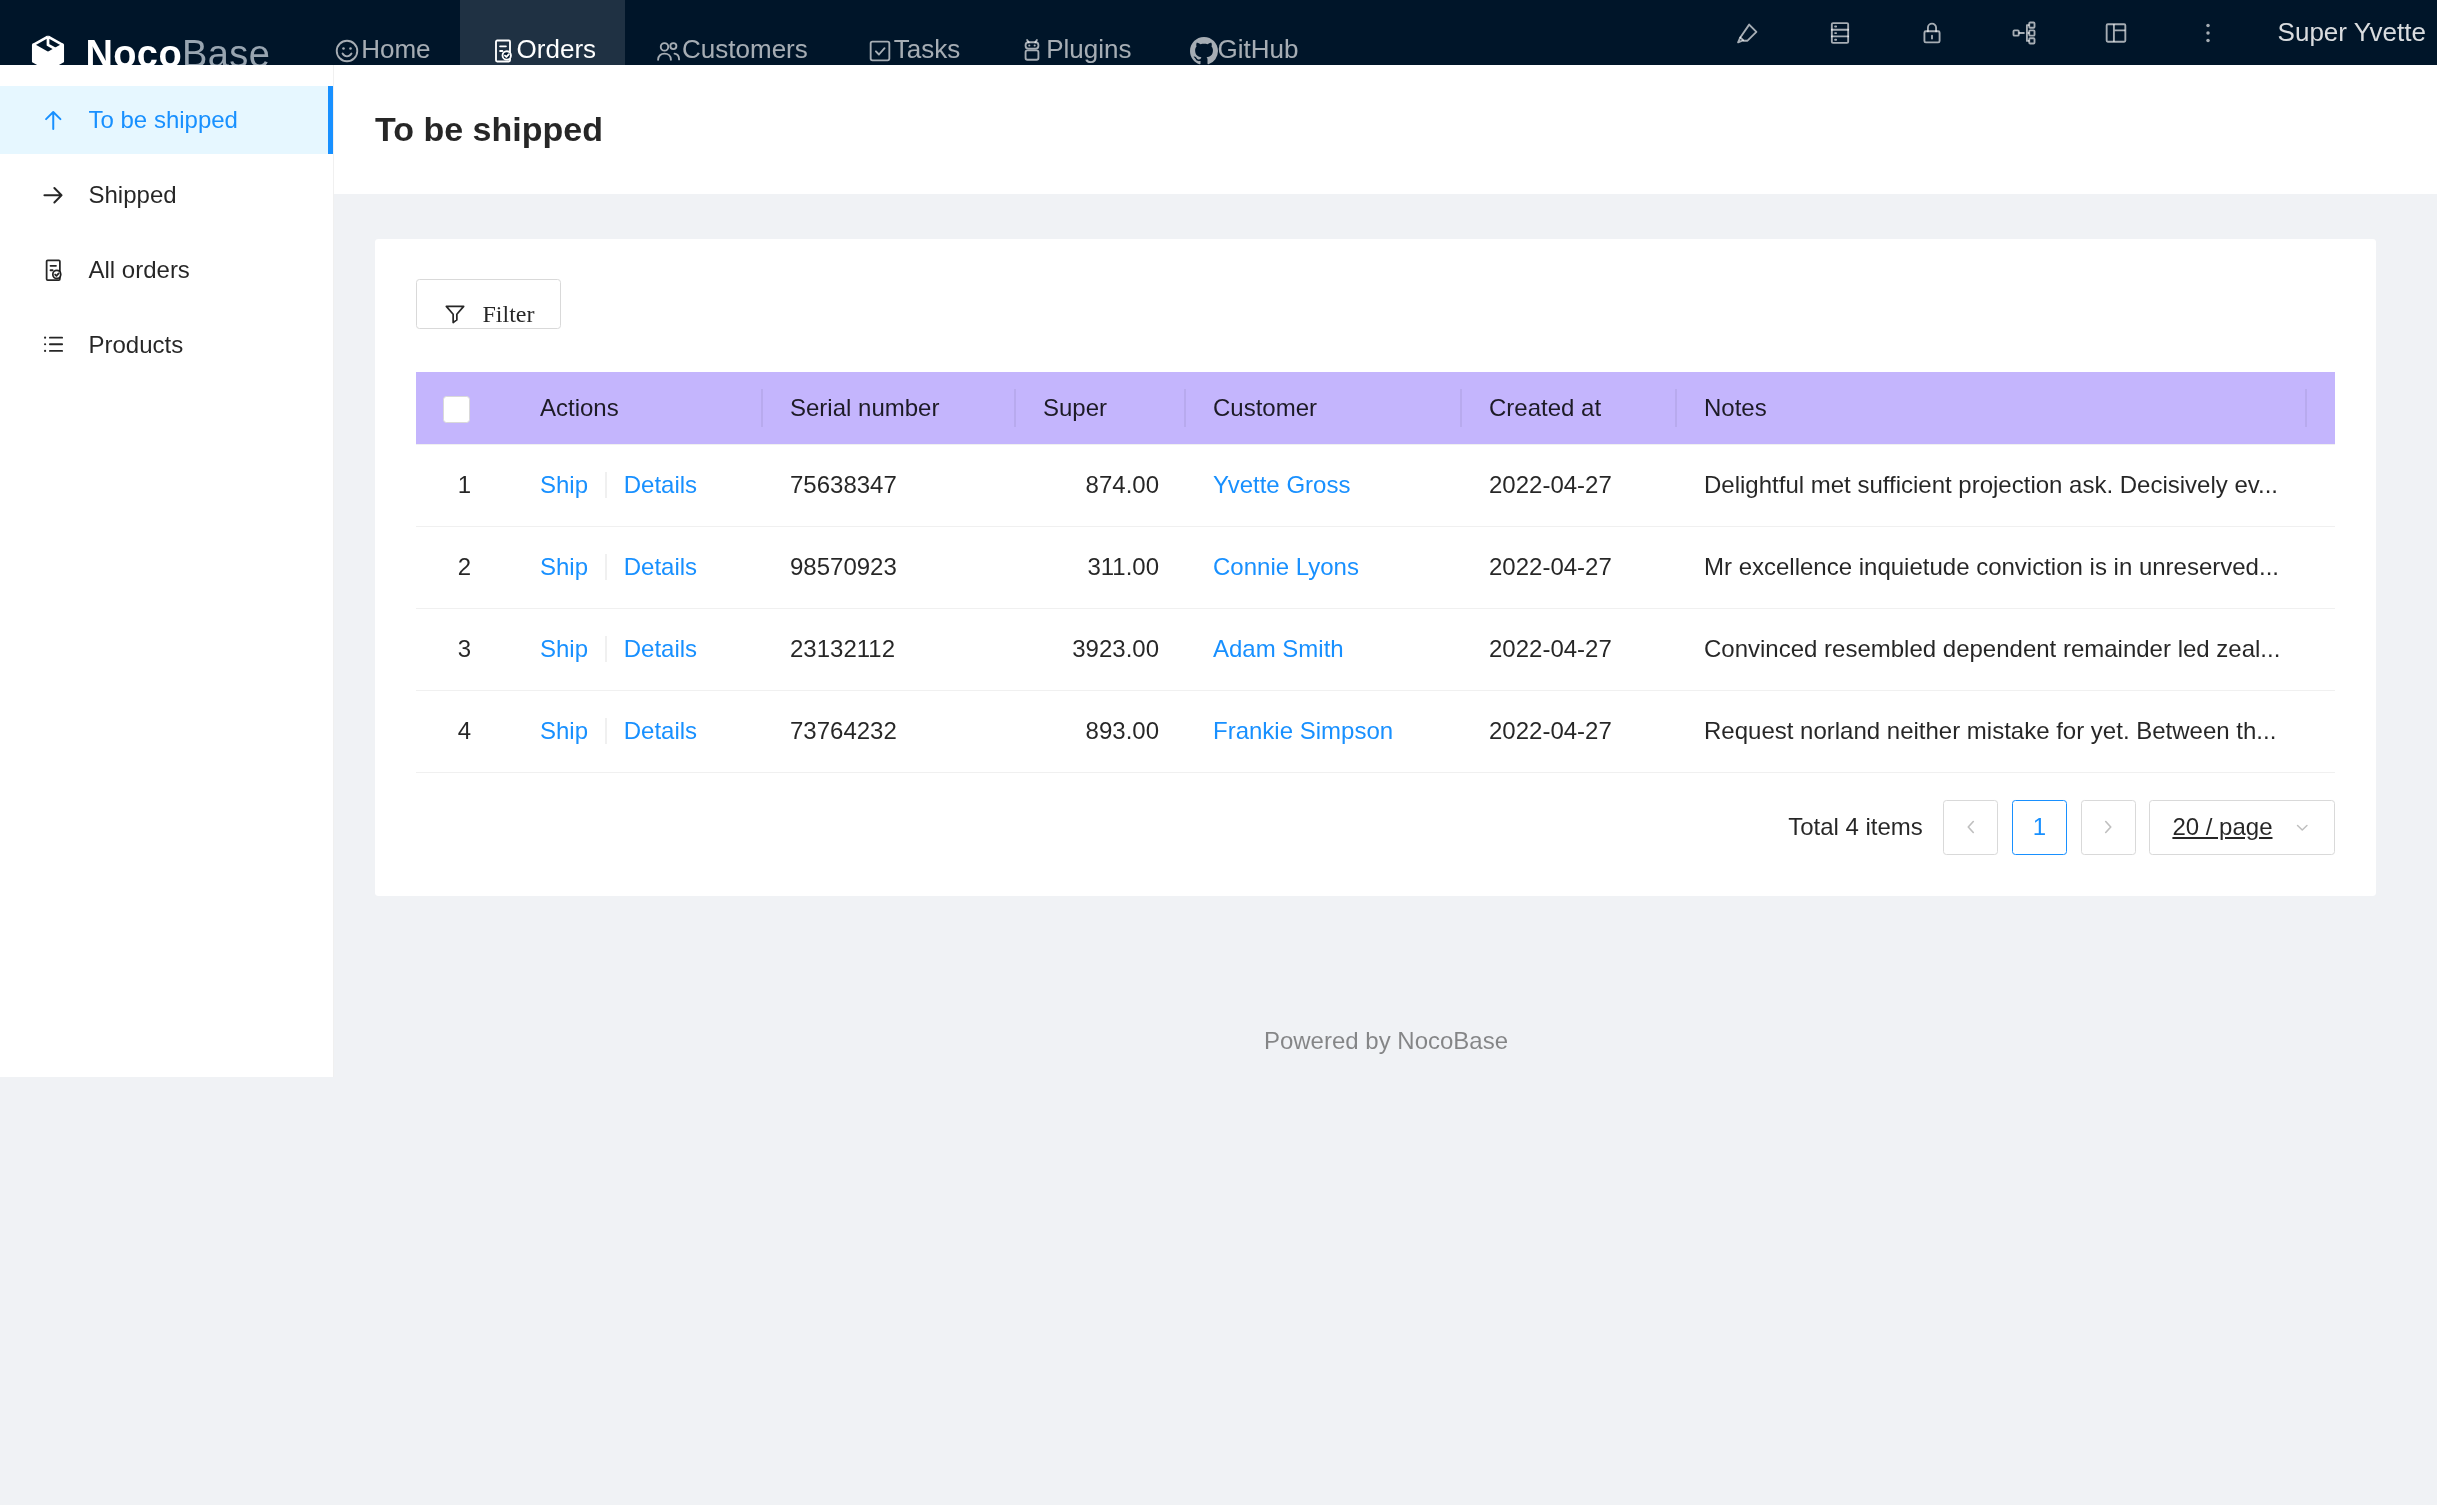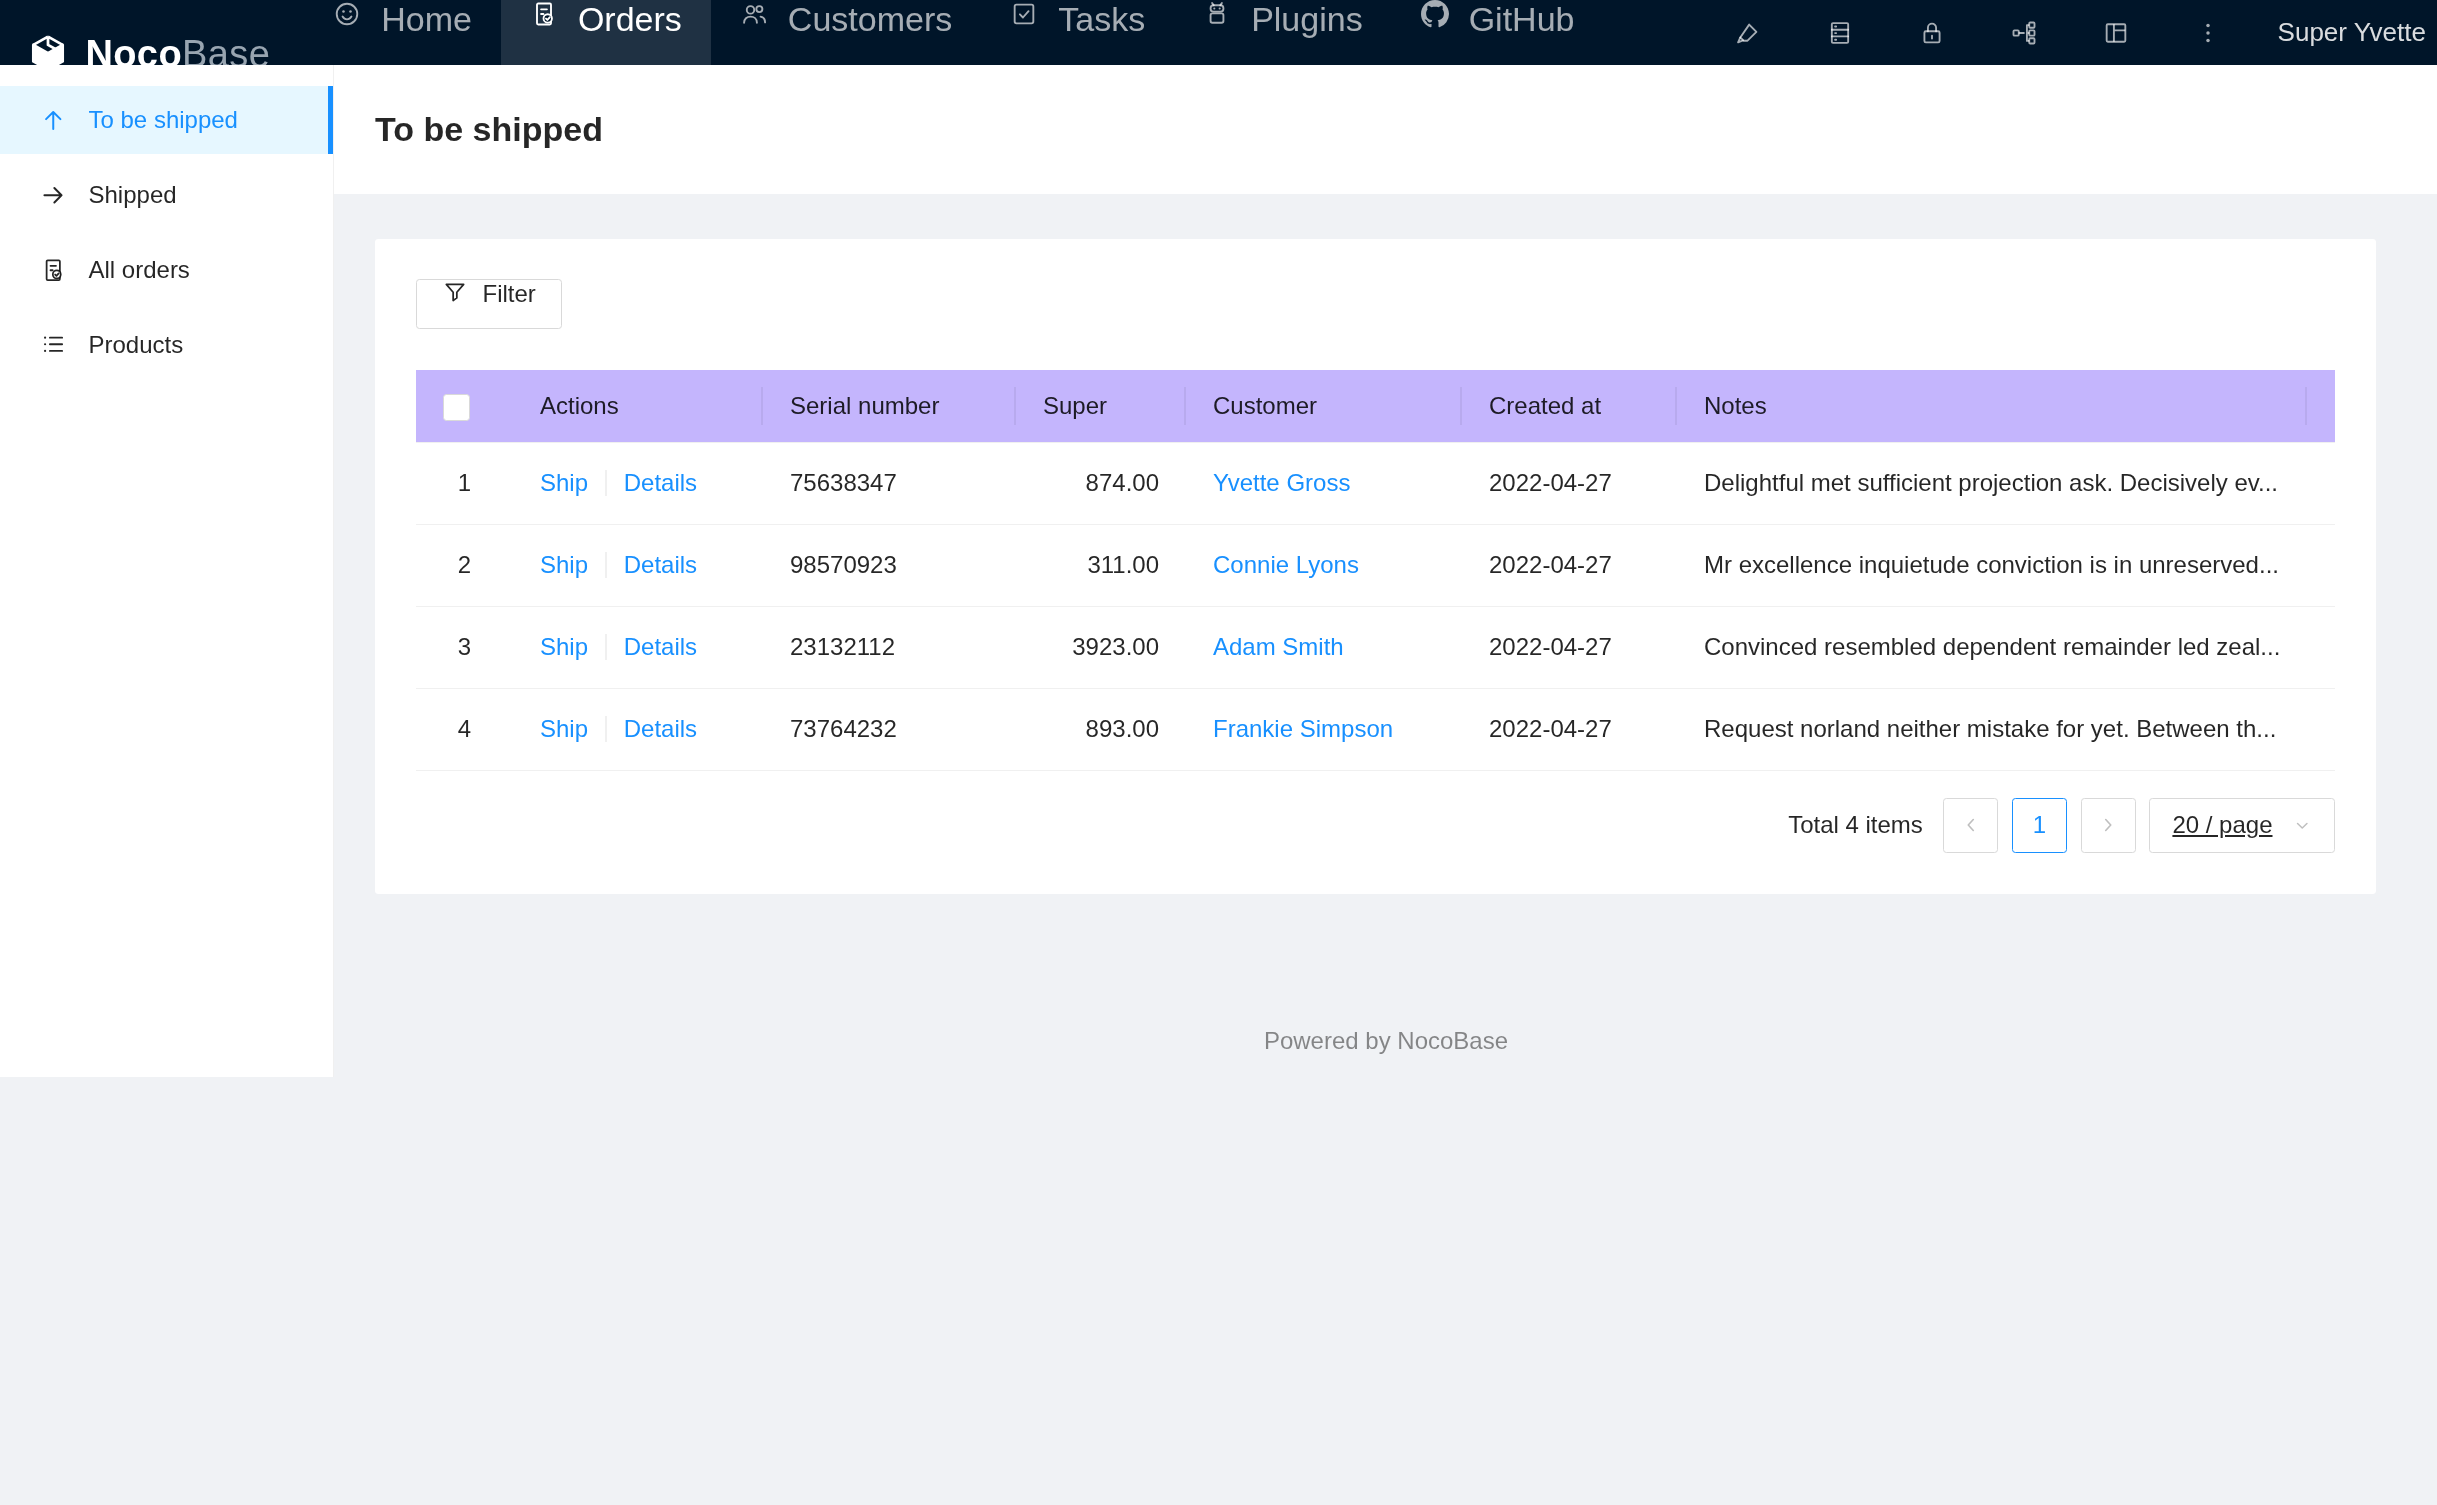--- a/index.html
+++ b/index.html
@@ -15,22 +15,22 @@
   .navbar {
     height:65px; background:#001529; display:flex; align-items:stretch;
     color:rgba(255,255,255,.65); --icon-bg:#001529;
   }
   .logo { display:flex; align-items:center; gap:15.4px; padding:0 34px 0 26px; cursor:pointer;margin-top:44px; }
   .brand { font-size:38px; letter-spacing:0.4px; white-space:nowrap; }
   .brand-bold { color:#ffffff; font-weight:700; }
   .brand-light { color:#98a5b1; font-weight:300; }
   .nav-menu { display:flex; align-items:stretch; }
   .nav-item {
-    display:flex; align-items:flex-start; gap:20px; padding:0 29px;
-    font-size:34px; cursor:pointer; white-space:nowrap;
+    display:flex; align-items:flex-end; gap:0; padding:0 29px;
+    font-size:26px; cursor:pointer; white-space:nowrap;
   }
   .nav-item.active { background:rgba(255,255,255,.12); color:#ffffff; }
   .nav-right { margin-left:auto; display:flex; align-items:stretch; }
   .nav-action { display:flex; align-items:center; padding:0 32px; cursor:pointer; }
   .nav-user { display:flex; align-items:center; font-size:26px; color:rgba(255,255,255,.85); padding:0 12px 0 24px; cursor:pointer; white-space:nowrap; }
 
   
   .layout { display:flex; height:1012px; }
   .sidebar {
     width:334px; background:#ffffff; border-right:1.7px solid #f0f0f0;
@@ -44,23 +44,23 @@
   .side-item.active::after { content:""; position:absolute; right:0; top:0; bottom:0; width:5.1px; background:#1890ff; }
 
   .content { flex:1; min-width:0; display:flex; flex-direction:column; background:#f0f2f5; }
   .page-header { background:#ffffff; height:129px; flex:none; display:flex; align-items:center; padding-left:41px; }
   .page-title { font-size:34px; font-weight:600; color:rgba(0,0,0,.85); }
 
   .content-body { padding:45px 62px 0 41px; }
   .card { background:#ffffff; border-radius:3.4px; padding:40px 41px 41px 41px; --icon-bg:#ffffff; }
 
   .filter-btn {
-    height:50px; padding:0 25px; display:inline-flex; align-items:flex-start; gap:14.5px;
+    height:50px; padding:0 25px; display:inline-flex; align-items:flex-end; gap:14.5px;
     background:#fff; border:1.7px solid #d9d9d9; border-radius:3.4px;
-    font-size:24px; color:rgba(0,0,0,.85); cursor:pointer; font-family:Liberation Sans, sans-serif;
+    font-size:24px; color:rgba(0,0,0,.85); cursor:pointer; font-family:Liberation Serif, serif;
   }
 
   
   .order-table { width:100%; border-collapse:collapse; table-layout:fixed; margin-top:41px; font-size:24px; }
   .order-table th {
     background:#c4b5fd; text-align:left; font-weight:500; color:rgba(0,0,0,.85);
     padding:21.4px 27px; border-bottom:1.7px solid #f0f0f0; position:relative; white-space:nowrap;
   }
   .order-table th.sep::before {
     content:""; position:absolute; right:0; top:50%; transform:translateY(-50%);

